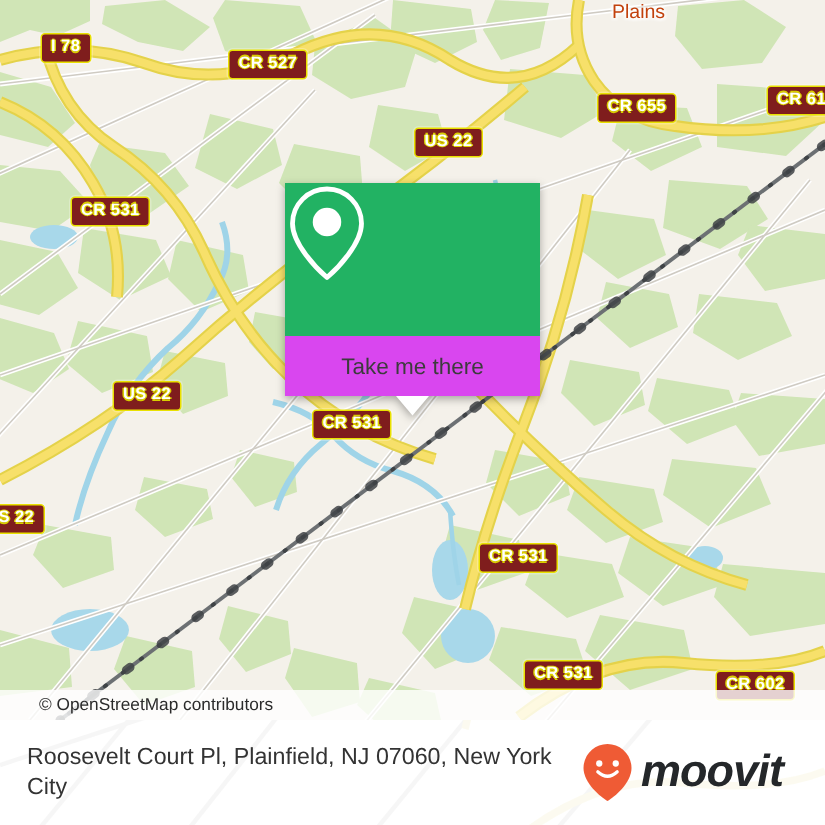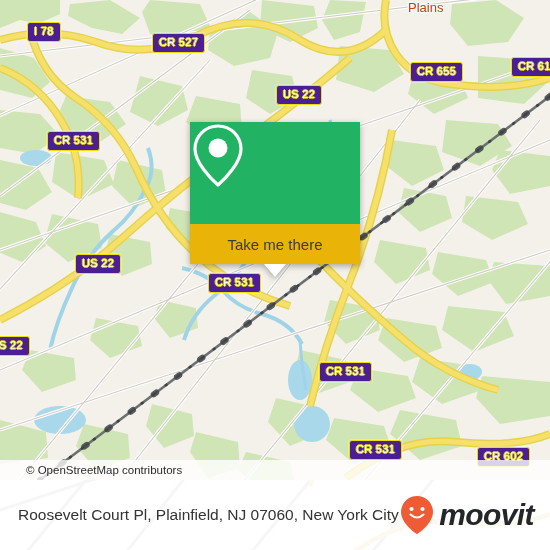--- a/index.html
+++ b/index.html
@@ -10,25 +10,25 @@
   }
   #app{position:relative;width:550px;height:550px;overflow:hidden;background:#f2efe9;}
 
   
   #map{position:absolute;left:0;top:0;width:550px;height:480px;overflow:hidden;background:#f4f1ea;}
   #map svg{position:absolute;left:0;top:0;}
 
   
   .shield{
     position:absolute;
-    background:#4c1d95;
+    background:#7f1d1d;
     border:1.6px solid #e9e100;
     border-radius:3px;
     color:#ffffff;
-    font-weight:normal;
+    font-weight:bold;
     font-size:11px;
     letter-spacing:.3px;
     line-height:1;
     padding:3px 6px 4px 6px;
     white-space:nowrap;
     text-shadow:
        1px 0 0 #d9cf00, -1px 0 0 #d9cf00,
        0 1px 0 #d9cf00, 0 -1px 0 #d9cf00;
     box-shadow:0 0 0 1px rgba(255,255,255,.25);
   }
@@ -47,21 +47,21 @@
     width:170px;
     filter:drop-shadow(0 2px 3px rgba(0,0,0,.32));
   }
   #popup-head{
     height:102px;
     background:#22b263;
     display:flex;align-items:center;justify-content:center;
   }
   #popup-foot{
     height:40px;
-    background:#eab308;
+    background:#d946ef;
     display:flex;align-items:center;justify-content:center;
     color:#3c3c3c;
     font-size:15px;
   }
   #popup-tail{
     position:absolute;
     left:50%;margin-left:-11px;top:142px;
     width:0;height:0;
     border-left:11px solid transparent;
     border-right:11px solid transparent;
@@ -82,21 +82,21 @@
   #footer{
     position:absolute;left:0;top:480px;width:550px;height:70px;
     background:#ffffff;
     overflow:hidden;
   }
   #footer-watermark{position:absolute;left:0;top:-480px;opacity:.07;}
   #footer-inner{
     position:relative;
     height:100%;
     display:flex;align-items:center;justify-content:space-between;
-    padding:0 16px 0 18px;
+    padding:0 28px 0 18px;
     box-sizing:border-box;
   }
   #footer-address{
     color:#333333;
     font-size:15.5px;
     line-height:1.3;
     max-width:400px;
   }
   #brand{display:flex;align-items:center;gap:5px;font-style:italic;}
   #brand-word{
@@ -239,21 +239,21 @@
           <path d="M550 96 L40 480" stroke="#6c7073" stroke-width="2.6" fill="none"></path>
           <path d="M550 96 L40 480" stroke="#3f4346" stroke-width="2.6" fill="none" stroke-dasharray="1 14" stroke-linecap="round"></path>
           <path d="M550 96 L40 480" stroke="#3f4346" stroke-width="6" fill="none" stroke-dasharray="3 26" stroke-linecap="round" opacity=".85"></path>
         </g>
       </g>
     </svg>
 
     <div id="shields">
         <div class="shield" style="left: 27px; top: 22px;">I 78</div>
         <div class="shield" style="left: 152px; top: 33px;">CR 527</div>
-        <div class="shield" style="left: 398px; top: 62px; margin-left: 12px;">CR 655</div>
+        <div class="shield" style="left: 398px; top: 62px;">CR 655</div>
         <div class="shield" style="left: 511px; top: 57px;">CR 610</div>
         <div class="shield" style="left: 276px; top: 85px;">US 22</div>
         <div class="shield" style="left: 47px; top: 131px;">CR 531</div>
         <div class="shield" style="left: 75px; top: 254px;">US 22</div>
         <div class="shield" style="left: 208px; top: 273px;">CR 531</div>
         <div class="shield" style="left: -8px; top: 336px;">S 22</div>
         <div class="shield" style="left: 319px; top: 362px;">CR 531</div>
         <div class="shield" style="left: 349px; top: 440px;">CR 531</div>
         <div class="shield" style="left: 477px; top: 447px;">CR 602</div>
       </div>

